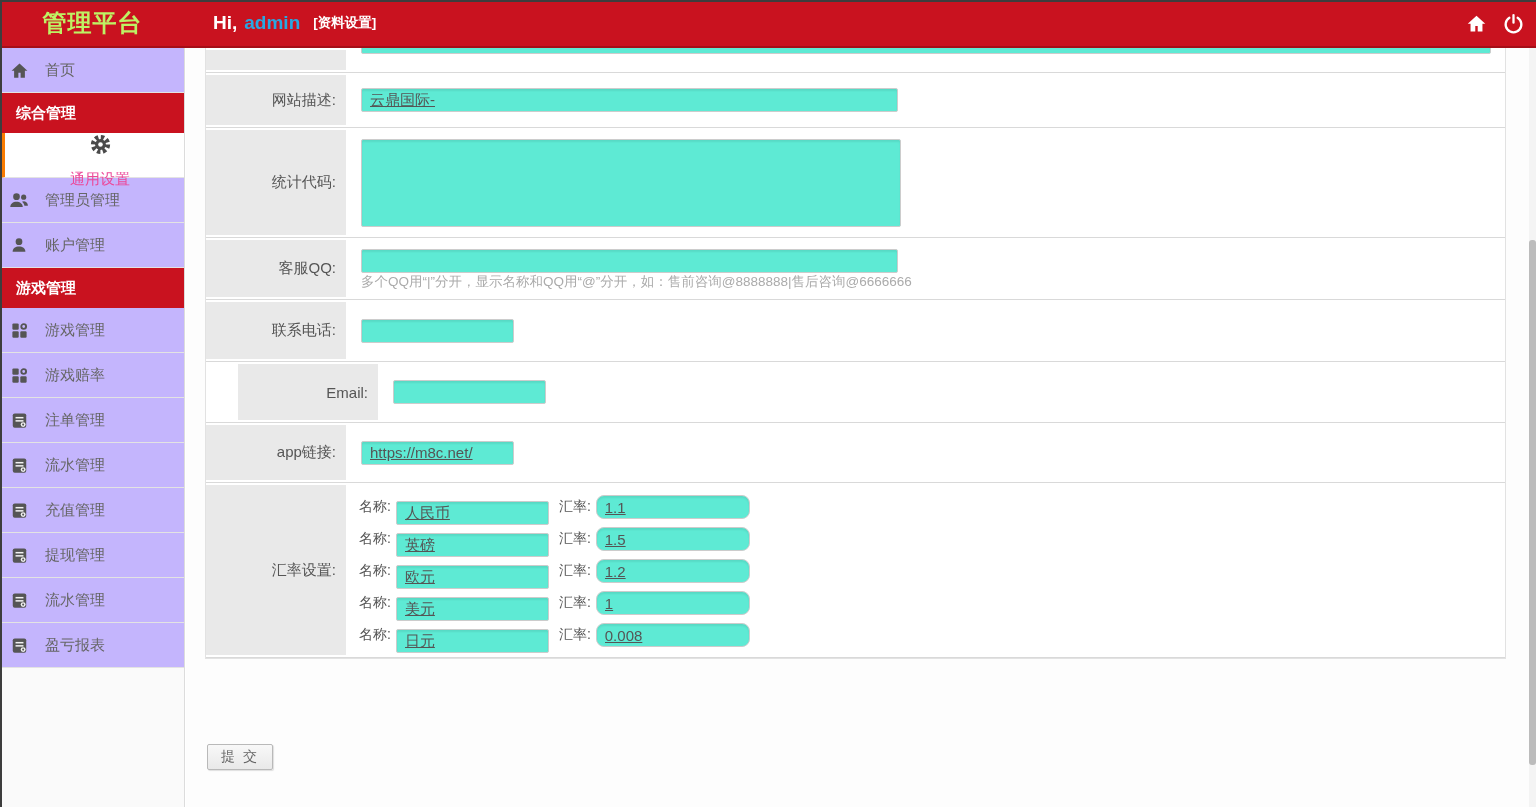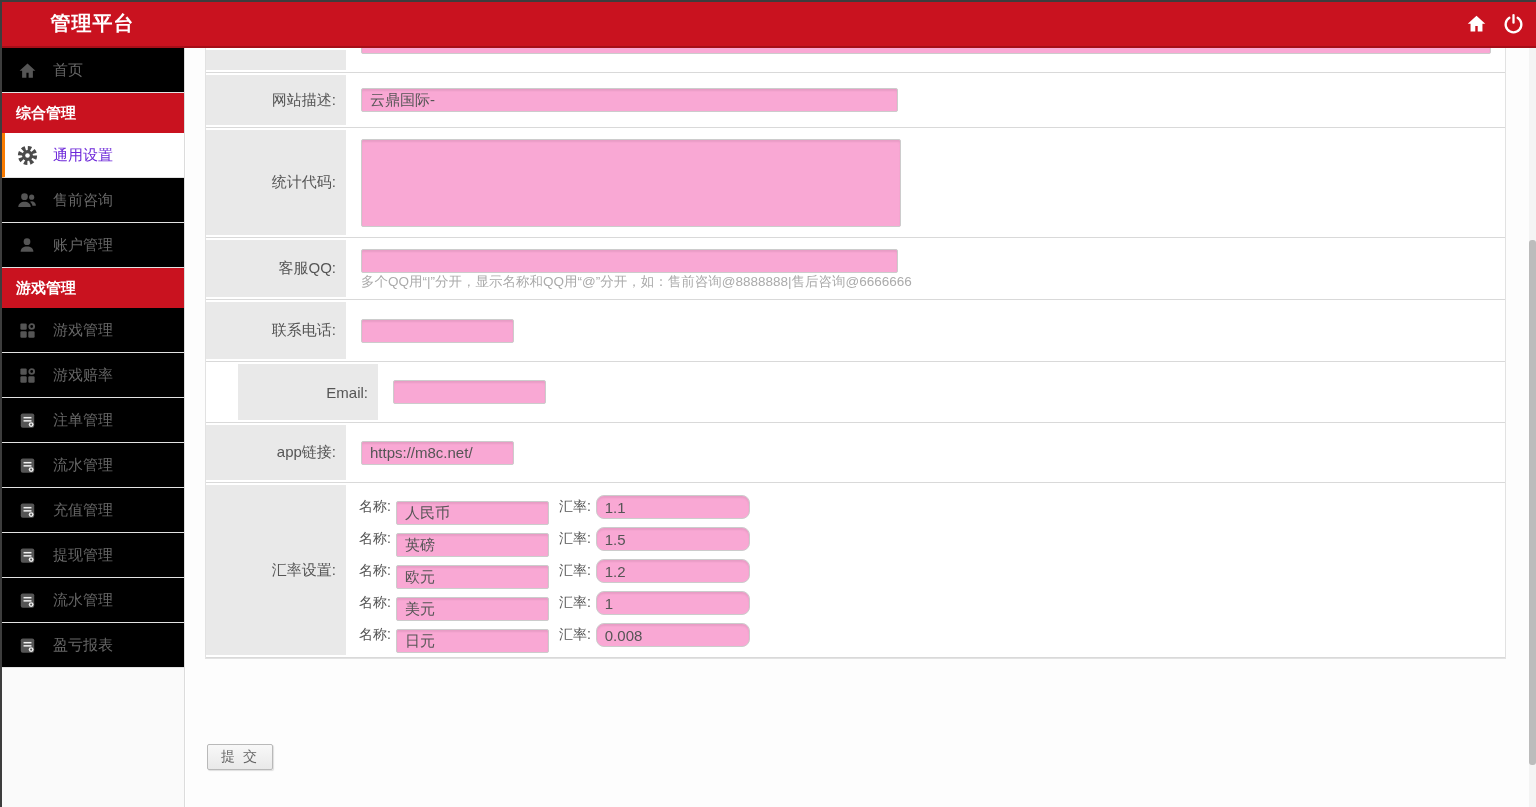--- a/index.html
+++ b/index.html
@@ -13,21 +13,21 @@
   .edge-left { position:absolute; top:0; left:0; width:2px; bottom:0; background:#3d3d3d; z-index:60; }
 
   
   .topbar {
     position:absolute; top:0; left:0; right:0; height:48px;
     background:#c9121f; border-bottom:2px solid #a50e18; z-index:40;
   }
   .brand {
     position:absolute; left:0; top:0; width:185px; height:46px;
     display:flex; align-items:center; justify-content:center;
-    color:#ffffff; font-size:20px; font-weight:bold; letter-spacing:1px;
+    color:#bef264; font-size:24px; font-weight:bold; letter-spacing:1px;
   }
   .greeting {
     position:absolute; left:213px; top:0; height:46px;
     display:flex; align-items:center; gap:7px;
     color:#fff; font-size:19px; font-weight:bold;
   }
   .greeting .username { color:#29a7e2; }
   .greeting .profile-link { color:#fff; font-size:13.5px; font-weight:bold; margin-left:6px; cursor:pointer; }
   .topbar-icons {
     position:absolute; right:12px; top:0; height:46px;
@@ -35,24 +35,24 @@
   }
   .topbar-icons .hicon { width:22px; height:22px; display:flex; align-items:center; justify-content:center; cursor:pointer; }
 
   
   .sidebar {
     position:absolute; left:0; top:48px; bottom:0; width:185px;
     background:#fafafa; border-right:1px solid #dcdcdc; z-index:10;
   }
   .side-item {
     height:45px; display:flex; align-items:center; gap:15px;
-    padding-left:16px; background:#000000; border-bottom:1px solid #e3e3e3;
+    padding-left:8px; background:#c4b5fd; border-bottom:1px solid #e3e3e3;
     color:#666; font-size:15px; cursor:pointer;
   }
-  .side-item.active { background:#ffffff; border-left:5px solid #f97b00; padding-left:11px; color:#6d28d9; }
+  .side-item.active { background:#ffffff; border-left:5px solid #f97b00; padding-left:11px; color:#ec4899;flex-direction:column; }
   .side-section {
     height:40px; display:flex; align-items:center; padding-left:16px;
     background:#c9121f; color:#fff; font-size:15px; font-weight:bold; cursor:pointer;
   }
   .side-icon { width:22px; height:22px; display:flex; align-items:center; justify-content:center; flex:0 0 22px; }
 
   
   .main { position:absolute; left:186px; top:48px; right:0; bottom:0; background:#fdfdfd; }
   .form-table {
     position:absolute; left:19px; top:0; width:1301px;
@@ -75,24 +75,24 @@
   .r3 { height:110px; }
   .r4 { height:62px; }
   .r4 .fc { justify-content:flex-start; padding-top:11px; gap:0; }
   .r5 { height:62px; }
   .r6 { height:61px;padding-left:32px; }
   .r7 { height:60px; }
   .r8 { height:175px; }
   .r8 .fc { justify-content:flex-start; padding-top:8px; padding-left:11px; }
 
   input.ctl, textarea.ctl {
-    border:1px solid #ccc; border-radius:2px; background:#f9a8d4;
+    border:1px solid #ccc; border-radius:2px; background:#5eead4;
     box-shadow: inset 0 2px 2px rgba(0,0,0,0.07);
     font-family:"Liberation Sans", sans-serif;
-    font-size:15px; color:#555; padding:2px 8px; height:24px;
+    font-size:15px; color:#555; padding:2px 8px; height:24px;text-decoration:underline;
   }
   .w-lg { width:537px; }
   .w-sm { width:153px; }
   .w-full { width:1130px; }
   textarea.ctl { width:540px; height:88px; resize:none; }
   .cropped { position:absolute; left:13px; top:-18px; height:26px; }
 
   .hint { font-size:13.5px; color:#ababab; }
 
   .xrow { height:32px; display:flex; align-items:center; }
@@ -115,20 +115,25 @@
   .scroll-thumb { position:absolute; right:0; top:192px; width:7px; height:525px; background:#bcbcbc; border-radius:3px; }
 </style>
 </head>
 <body>
 
 <div class="edge-top"></div>
 <div class="edge-left"></div>
 
 <div class="topbar">
   <div class="brand">管理平台</div>
+  <div class="greeting">
+    <span>Hi,</span>
+    <span class="username">admin</span>
+    <span class="profile-link">[资料设置]</span>
+  </div>
   <div class="topbar-icons">
     <span class="hicon">
       <svg width="21" height="21" viewBox="0 0 24 24">
           <path fill="#fff" d="M12 3 2 12.2h3.2V21h5.4v-6.2h2.8V21h5.4v-8.8H22z"></path>
         </svg>
     </span>
     <span class="hicon">
       <svg width="21" height="21" viewBox="0 0 24 24" fill="none" stroke="#fff" stroke-width="2.6" stroke-linecap="round">
         <path d="M7.3 5.4a9 9 0 1 0 9.4 0"></path>
           <line x1="12" y1="2.3" x2="12" y2="11"></line>
@@ -164,21 +169,21 @@
 
   <div class="side-item">
     <span class="side-icon">
       <svg width="20" height="20" viewBox="0 0 24 24" fill="#555">
         <circle cx="9" cy="8" r="4"></circle>
         <path d="M1.5 20.5c0-4.2 3.4-6.5 7.5-6.5s7.5 2.3 7.5 6.5z"></path>
         <circle cx="17.6" cy="8.6" r="3.1"></circle>
         <path d="M18 13.6c2.9.5 4.7 2.5 4.7 5.4h-4.2c-.3-2.2-1.4-4-3-5z"></path>
       </svg>
     </span>
-    <span>售前咨询</span>
+    <span>管理员管理</span>
   </div>
 
   <div class="side-item">
     <span class="side-icon">
       <svg width="18" height="18" viewBox="0 0 24 24" fill="#555">
         <circle cx="12" cy="7.5" r="4.5"></circle>
         <path d="M3.5 21c0-4.8 3.8-7 8.5-7s8.5 2.2 8.5 7z"></path>
       </svg>
     </span>
     <span>账户管理</span>

